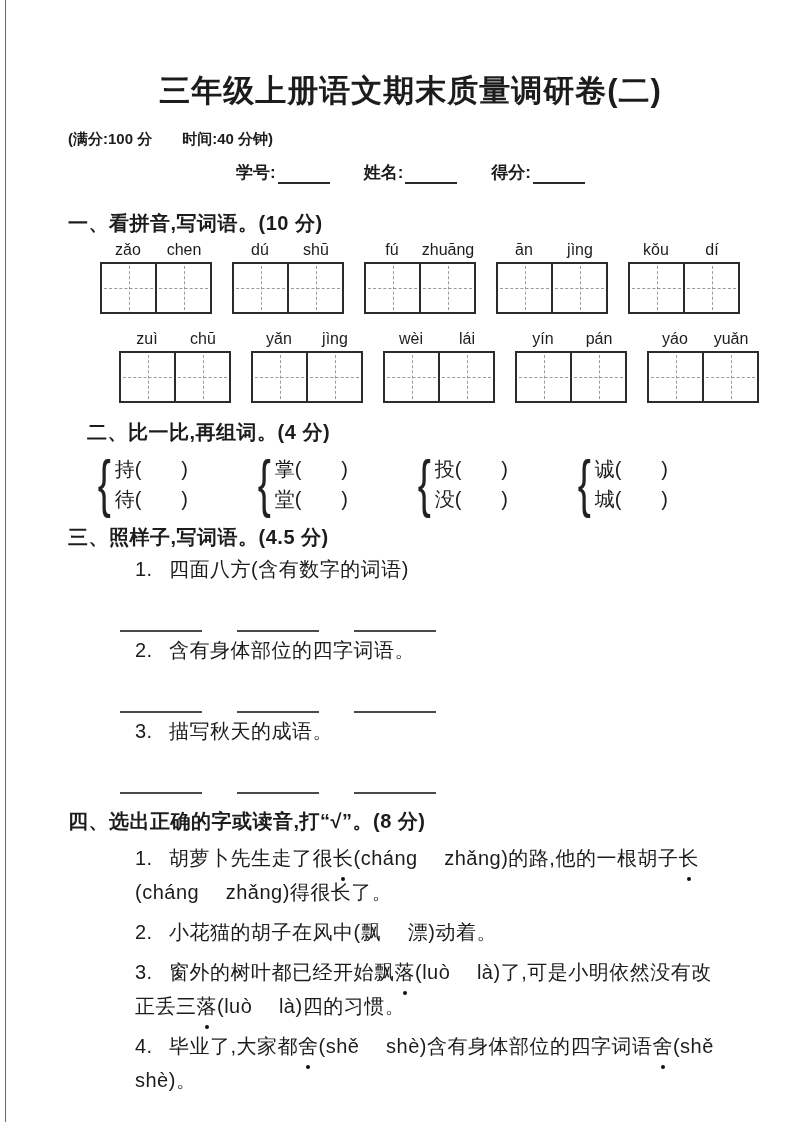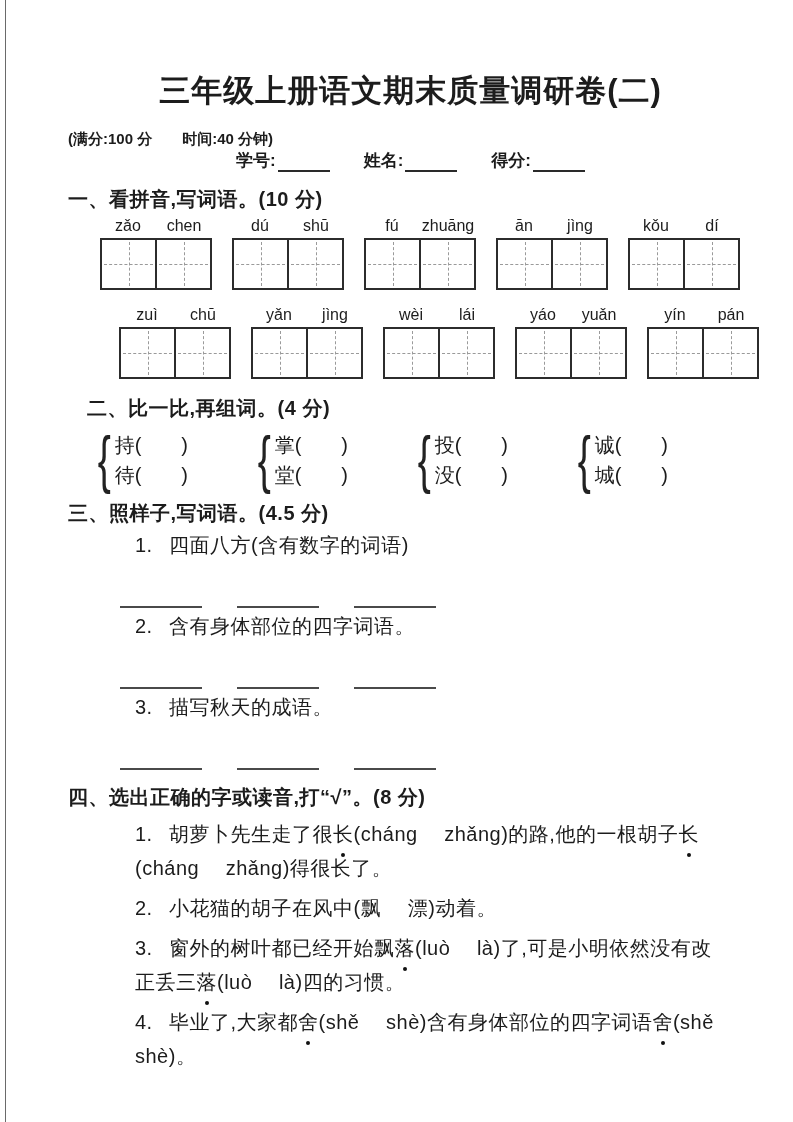--- a/index.html
+++ b/index.html
@@ -5,26 +5,26 @@
   html,body{margin:0;padding:0;}
   body{
     width:793px;height:1122px;background:#ffffff;position:relative;overflow:hidden;
     font-family:"Liberation Sans","DejaVu Sans",sans-serif;color:#1c1c1c;
   }
   .scan-edge{position:absolute;left:5px;top:0;width:1px;height:1122px;background:#6a6a6a;}
   .page{padding:70px 40px 0 68px;}
 
   .exam-title{text-align:center;font-size:31px;font-weight:bold;letter-spacing:1px;line-height:42px;}
   .exam-subtitle{text-align:left;font-size:15px;font-weight:bold;margin-top:18px;}
-  .info-row{display:flex;justify-content:center;gap:34px;margin-top:0;font-size:17px;font-weight:bold;align-items:flex-end;}
+  .info-row{display:flex;justify-content:center;gap:34px;margin-top:12px;font-size:17px;font-weight:bold;align-items:flex-end;}
   .info-field{display:flex;align-items:flex-end;}
   .blank-short{display:inline-block;width:52px;height:16px;border-bottom:2px solid #2a2a2a;margin-left:2px;}
 
   .sec-heading{font-size:20px;font-weight:bold;letter-spacing:0.5px;}
-  .h1{margin-top:14px;}
+  .h1{margin-top:26px;}
   .h2{margin-top:16px;margin-left:19px;}
   .h3{margin-top:10px;}
   .h4{margin-top:14px;}
 
   .grid-row{display:flex;gap:20px;margin-left:32px;}
   .g1{margin-top:4px;}
   .g2{margin-top:16px;padding-left:19px;}
   .unit{width:112px;}
   .pinrow{display:flex;width:112px;font-size:16px;margin-bottom:3px;}
   .pinrow span{flex:1;text-align:center;white-space:nowrap;}
@@ -157,38 +157,38 @@
           <span>wèi</span>
           <span>lái</span>
         </div>
       <div class="jbox">
           <div class="jcell first"></div>
           <div class="jcell"></div>
         </div>
     </div>
     <div class="unit">
       <div class="pinrow">
+          <span>yín</span>
+          <span>pán</span>
+        </div>
+      <div class="jbox">
+          <div class="jcell first"></div>
+          <div class="jcell"></div>
+        </div>
+    </div>
+    <div class="unit">
+      <div class="pinrow">
           <span>yáo</span>
           <span>yuǎn</span>
         </div>
       <div class="jbox">
           <div class="jcell first"></div>
           <div class="jcell"></div>
         </div>
     </div>
-    <div class="unit">
-      <div class="pinrow">
-          <span>yín</span>
-          <span>pán</span>
-        </div>
-      <div class="jbox">
-          <div class="jcell first"></div>
-          <div class="jcell"></div>
-        </div>
-    </div>
   </div>
 
   <div class="sec-heading h2">二、比一比,再组词。(4 分)</div>
 
   <div class="pairs-block">
     <div class="pair-group">
       <span class="brace">{</span>
       <div class="pair-col">
         <div class="pair-line"><span>持</span><span>(　　)</span></div>
         <div class="pair-line"><span>待</span><span>(　　)</span></div>

